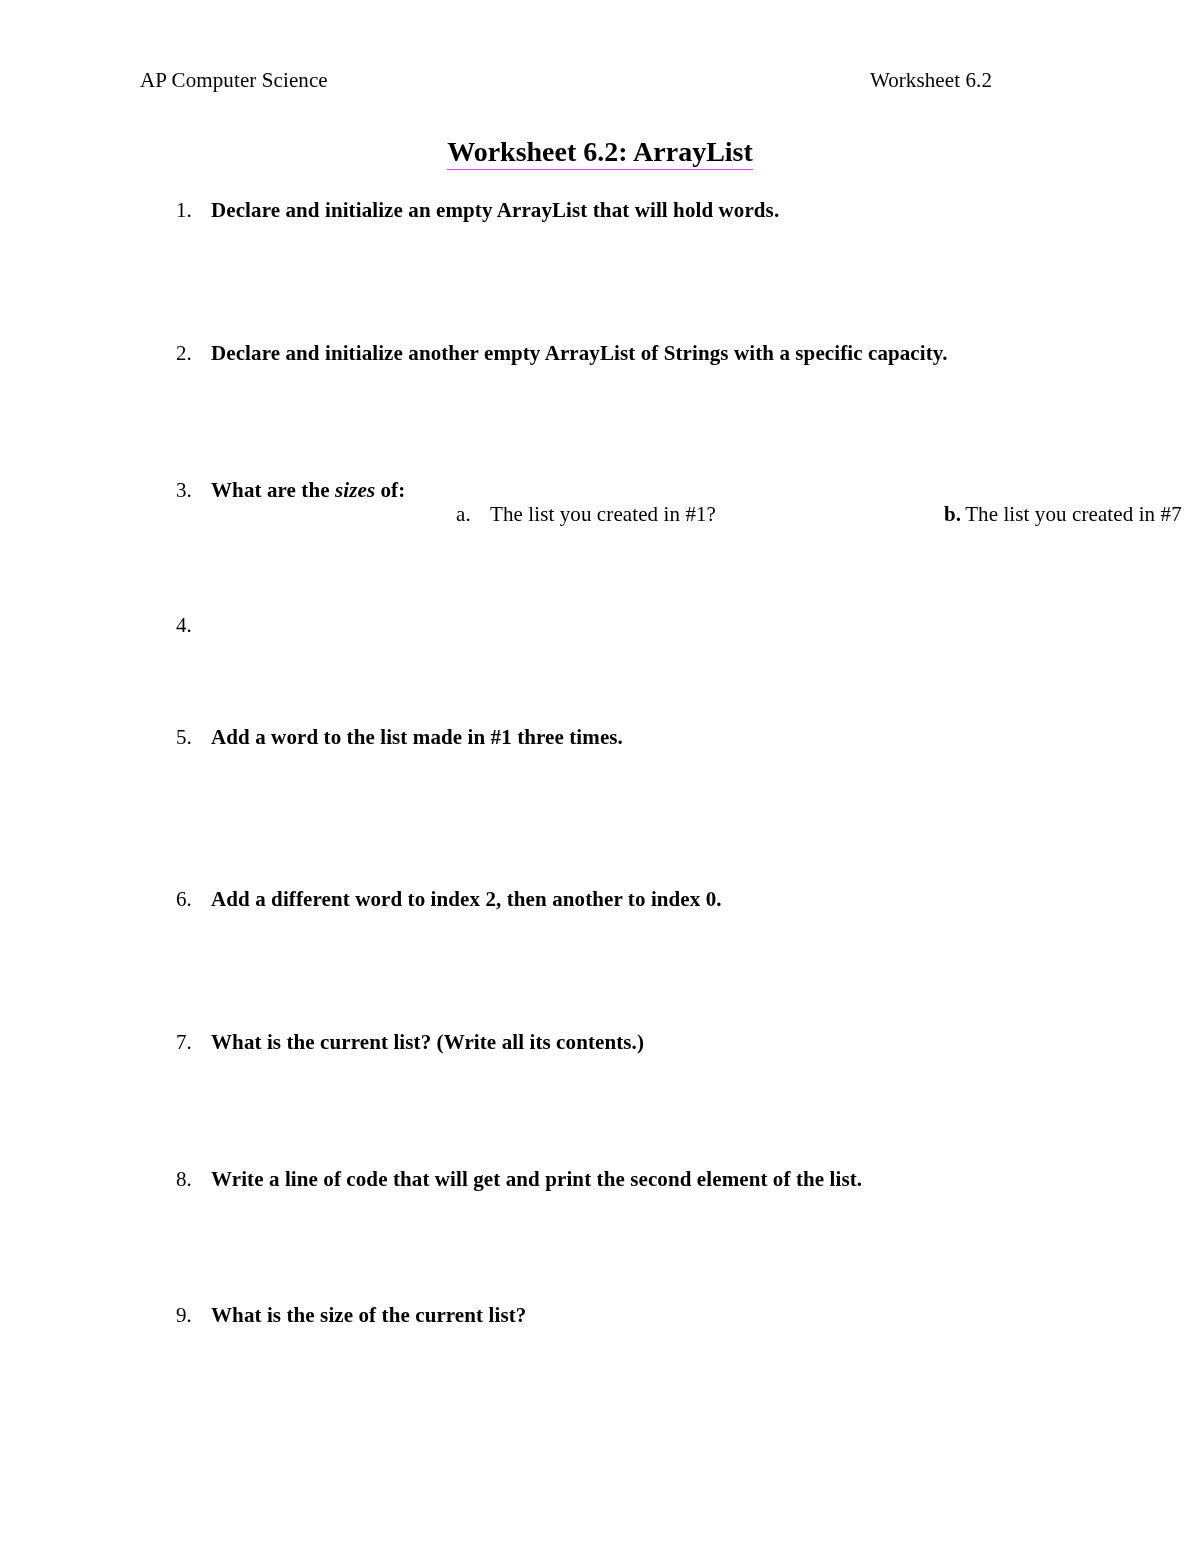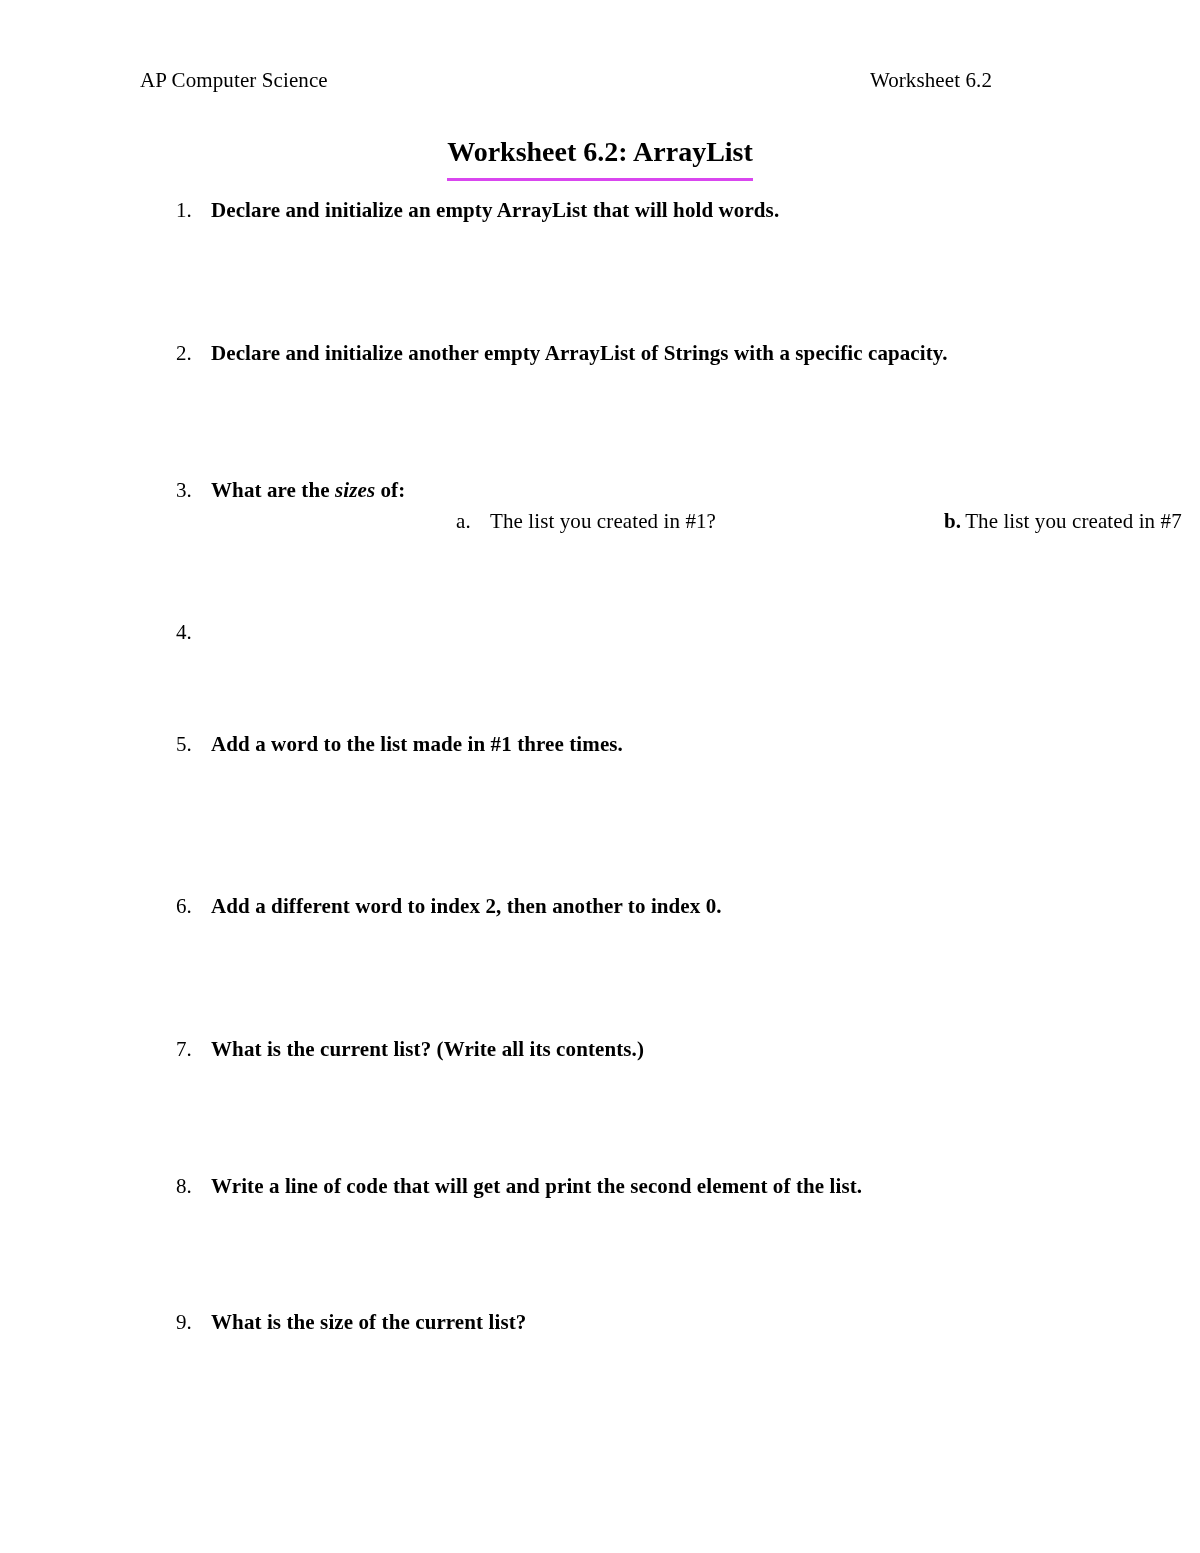--- a/index.html
+++ b/index.html
@@ -44,22 +44,22 @@
     top: 137px;
     left: 0;
     width: 1200px;
     text-align: center;
     font-size: 28px;
     font-weight: bold;
     line-height: 1.1;
   }
   .doc-title .title-text {
     display: inline-block;
-    border-bottom: 3px solid #d946ef;
-    padding-bottom: 10px;
+    border-bottom: 1px solid #d946ef;
+    padding-bottom: 1px;
   }
 
   
   .questions {
     position: absolute;
     top: 198px;
     left: 0;
     width: 1200px;
   }
 
@@ -83,21 +83,20 @@
 
   
   .gap-lg  { height: 118px; }
   .gap-md  { height: 112px; }
   .gap-q3  { height: 85px; }
   .gap-q5  { height: 137px; }
 
   
   .sub-row {
     position: relative;
-    margin-top: 7px;
     height: 26px;
     font-size: 21px;
     line-height: 1.18;
     letter-spacing: 0.1px;
   }
   .sub-a {
     position: absolute;
     left: 245px;
     top: 0;
     white-space: nowrap;

